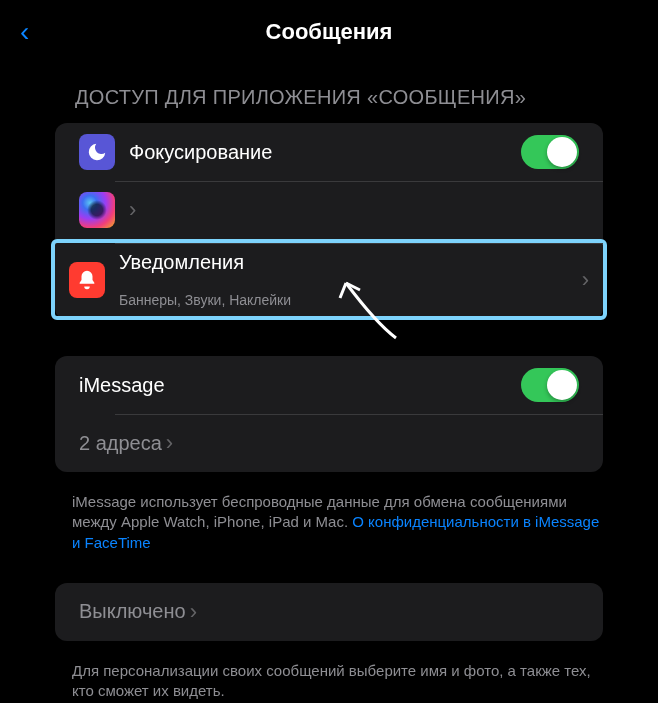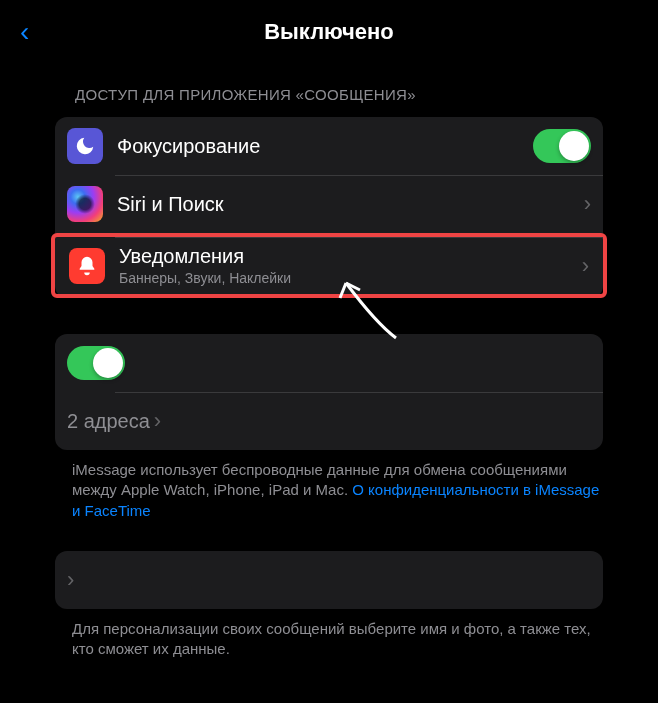--- a/index.html
+++ b/index.html
@@ -38,36 +38,36 @@
     .page-title {
       position: absolute;
       left: 50%;
       transform: translateX(-50%);
       font-size: 22px;
       font-weight: 600;
       color: #fff;
     }
     .section-header {
       color: #8e8e93;
-      font-size: 15px;
+      font-size: 20px;
       text-transform: uppercase;
       padding: 26px 40px 8px 75px;
       letter-spacing: 0.3px;
     }
     .list-group {
       background: #1c1c1e;
       border-radius: 12px;
       margin: 6px 55px 0 55px;
       overflow: visible;
       position: relative;
     }
     .list-item {
       display: flex;
       align-items: center;
-      padding: 10px 12px;
+      padding: 10px 24px;
       min-height: 58px;
       position: relative;
     }
     .list-item + .list-item::before {
       content: "";
       position: absolute;
       top: 0;
       left: 60px;
       right: 0;
       height: 1px;
@@ -106,21 +106,21 @@
       flex-direction: column;
       justify-content: center;
     }
     .item-label {
       font-size: 20px;
       color: #fff;
     }
     .item-sublabel {
       font-size: 14px;
       color: #8e8e93;
-      margin-top: 2px;
+      margin-top: 18px;
     }
     .item-value {
       font-size: 20px;
       color: #8e8e93;
       margin-right: 4px;
     }
     .chevron {
       color: #636366;
       font-size: 22px;
       font-weight: 300;
@@ -137,51 +137,52 @@
       position: absolute;
       width: 30px;
       height: 30px;
       background: #fff;
       border-radius: 50%;
       top: 2px;
       right: 2px;
       box-shadow: 0 2px 4px rgba(0,0,0,0.3);
     }
     .highlight-row {
-      border: 4px solid #ef4444;
+      border: 4px solid #7dd3fc;
       border-radius: 6px;
       margin: 0 -4px;
       padding: 8px 14px;
     }
     .footer-text {
       color: #8e8e93;
       font-size: 15px;
       padding: 10px 55px 0 72px;
       line-height: 1.35;
+      margin-top: 10px;
     }
     .footer-link {
       color: #0a84ff;
     }
     .arrow-annotation {
       position: absolute;
       top: 268px;
       left: 326px;
       pointer-events: none;
     }
     .moon-svg { width: 22px; height: 22px; }
     .bell-svg { width: 22px; height: 22px; }
   </style>
 </head>
 <body>
 
 <div class="header">
   <div class="back-btn">
     <span class="back-chevron">‹</span>
   </div>
-  <div class="page-title">Выключено</div>
+  <div class="page-title">Сообщения</div>
 </div>
 
 <div class="section-header">ДОСТУП ДЛЯ ПРИЛОЖЕНИЯ «СООБЩЕНИЯ»</div>
 
 <div class="list-group">
 
   <div class="list-item">
     <div class="item-icon icon-focus">
       <svg class="moon-svg" viewBox="0 0 24 24" fill="#fff">
           <path d="M21 12.8A9 9 0 1 1 11.2 3a7 7 0 0 0 9.8 9.8z"></path>
@@ -190,23 +191,20 @@
     <div class="item-body">
       <div class="item-label">Фокусирование</div>
     </div>
     <div class="toggle">
       <div class="toggle-knob"></div>
     </div>
   </div>
 
   <div class="list-item">
     <div class="item-icon icon-siri"></div>
-    <div class="item-body">
-      <div class="item-label">Siri и Поиск</div>
-    </div>
     <span class="chevron">›</span>
   </div>
 
   <div class="list-item highlight-row">
     <div class="item-icon icon-notif">
       <svg class="bell-svg" viewBox="0 0 24 24" fill="#fff">
           <path d="M12 2a6 6 0 0 0-6 6v4l-2 3v1h16v-1l-2-3V8a6 6 0 0 0-6-6zm0 20a3 3 0 0 0 3-3H9a3 3 0 0 0 3 3z"></path>
         </svg>
     </div>
     <div class="item-body">
@@ -214,40 +212,44 @@
       <div class="item-sublabel">Баннеры, Звуки, Наклейки</div>
     </div>
     <span class="chevron">›</span>
   </div>
 
 </div>
 
 <div class="list-group" style="margin-top:36px">
 
   <div class="list-item">
+    <div class="item-body">
+      <div class="item-label">iMessage</div>
+    </div>
     <div class="toggle">
       <div class="toggle-knob"></div>
     </div>
   </div>
 
   <div class="list-item">
     <span class="item-value">2 адреса</span>
     <span class="chevron">›</span>
   </div>
 
 </div>
 
 <div class="footer-text">
   <span>iMessage использует беспроводные данные для обмена сообщениями между Apple Watch, iPhone, iPad и Mac. </span><span class="footer-link">О конфиденциальности в iMessage и FaceTime</span>
 </div>
 
 <div class="list-group" style="margin-top:30px">
   <div class="list-item">
-    <span class="chevron">›</span>
-  </div>
-</div>
-
-<div class="footer-text">Для персонализации своих сообщений выберите имя и фото, а также тех, кто сможет их данные.</div>
+    <span class="item-value">Выключено</span>
+    <span class="chevron">›</span>
+  </div>
+</div>
+
+<div class="footer-text">Для персонализации своих сообщений выберите имя и фото, а также тех, кто сможет их видеть.</div>
 
 <svg class="arrow-annotation" width="90" height="80" viewBox="0 0 90 80">
   <path d="M 70 70 Q 50 55 20 15" stroke="#fff" stroke-width="3" fill="none"></path>
   <path d="M 20 15 L 14 30 M 20 15 L 34 22" stroke="#fff" stroke-width="3" fill="none"></path>
 </svg>
 
 </body></html>

